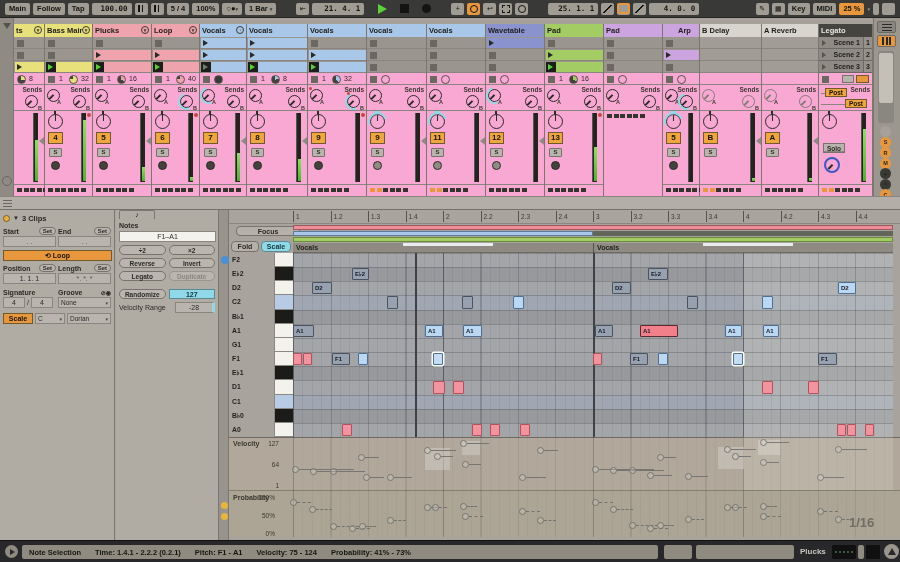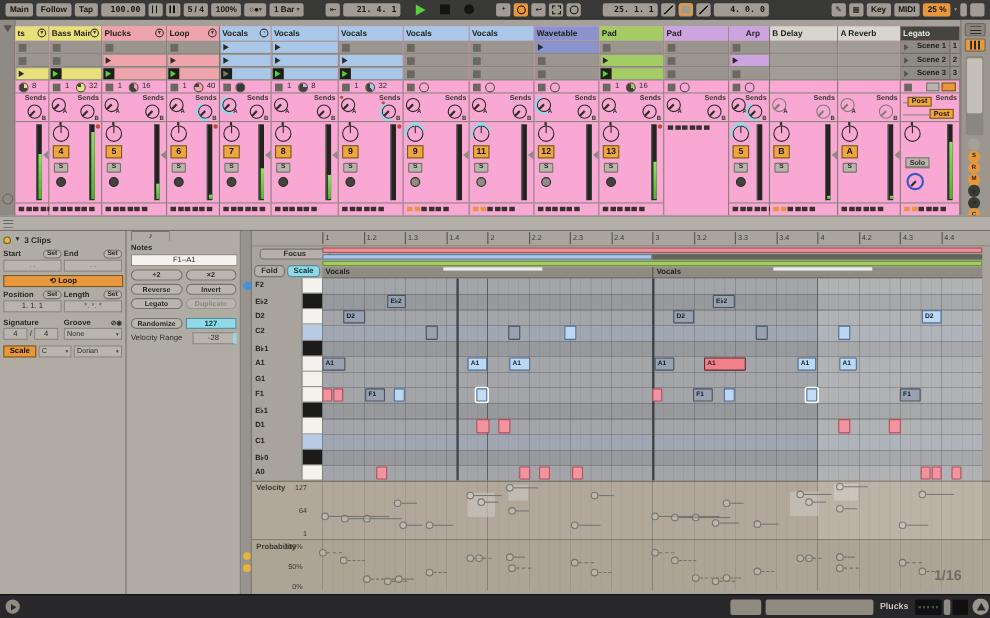--- a/index.html
+++ b/index.html
@@ -1424,20 +1424,27 @@
           </div>
         </div>
         <div class="abs" style="left: 630px; top: 305px; font-size: 13px; font-weight: bold; color: rgb(113, 109, 102);">1/16</div>
       </div>
   </div>
 
   <div id="statusbar">
     <div style="position:absolute;left:5px;top:4px;width:13px;height:13px;border-radius:50%;background:#8f8b81">
       <div style="position:absolute;left:5px;top:3.5px;width:0;height:0;border-left:5px solid #28282a;border-top:3px solid transparent;border-bottom:3px solid transparent"></div>
     </div>
+    <div class="sb-box" style="left:22px;width:636px">
+      <span>Note Selection</span>
+      <span>Time: 1.4.1 - 2.2.2 (0.2.1)</span>
+      <span>Pitch: F1 - A1</span>
+      <span>Velocity: 75 - 124</span>
+      <span>Probability: 41% - 73%</span>
+    </div>
     <div class="sb-box" style="left:664px;width:28px"></div>
     <div class="sb-box" style="left:696px;width:98px"></div>
     <span style="position:absolute;left:800px;top:6px;font-size:8px;font-weight:bold;color:#c9c5bd">Plucks</span>
     <div style="position:absolute;left:832px;top:4px;width:24px;height:14px;background:#101010;border-radius:1px">
       <div style="position:absolute;left:3px;top:6px;width:18px;height:2px;background:repeating-linear-gradient(90deg,#3e5a42 0 2px,transparent 2px 4px)"></div>
     </div>
     <div class="sb-box" style="left:858px;width:6px;padding:0"></div>
     <div style="position:absolute;left:866px;top:4px;width:14px;height:14px;background:#101010;border-radius:1px"></div>
     <div style="position:absolute;left:884px;top:3px;width:15px;height:15px;border-radius:50%;background:#9a968e">
       <div style="position:absolute;left:3.5px;top:4px;width:0;height:0;border-bottom:7px solid #28282a;border-left:4px solid transparent;border-right:4px solid transparent"></div>

